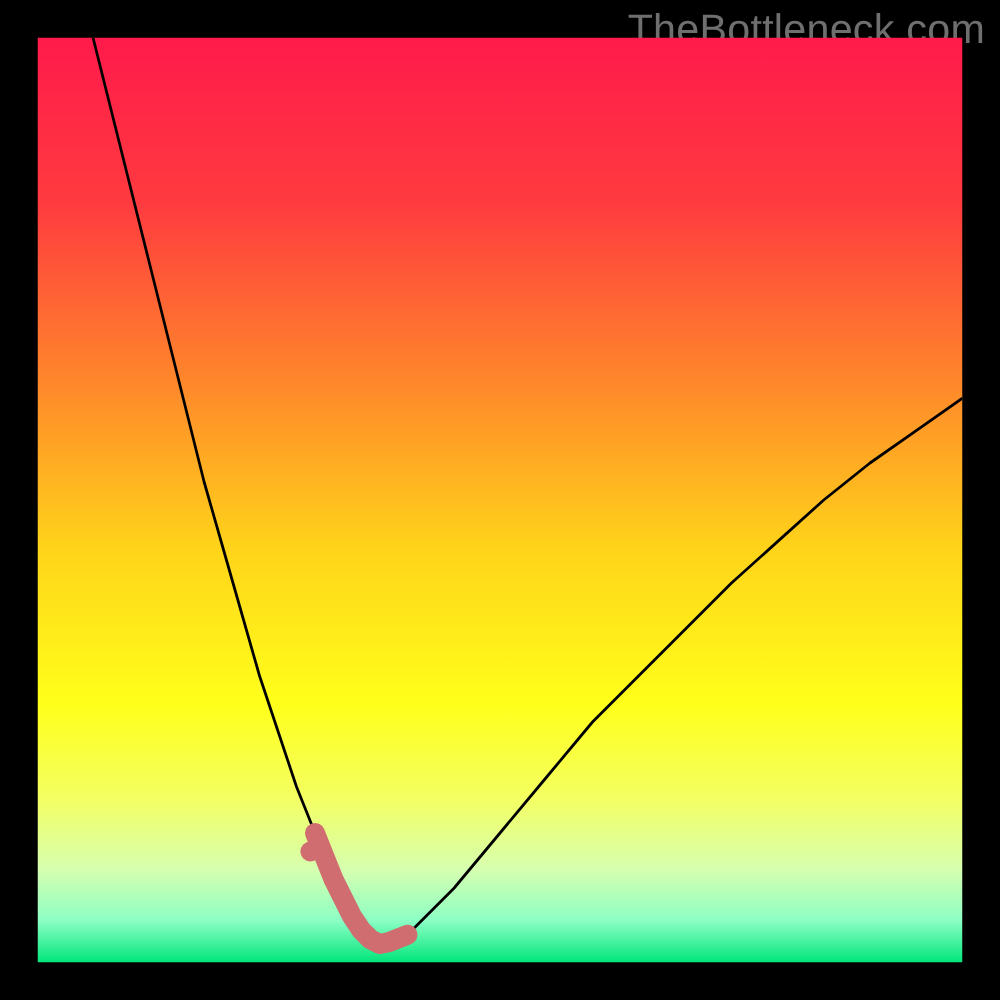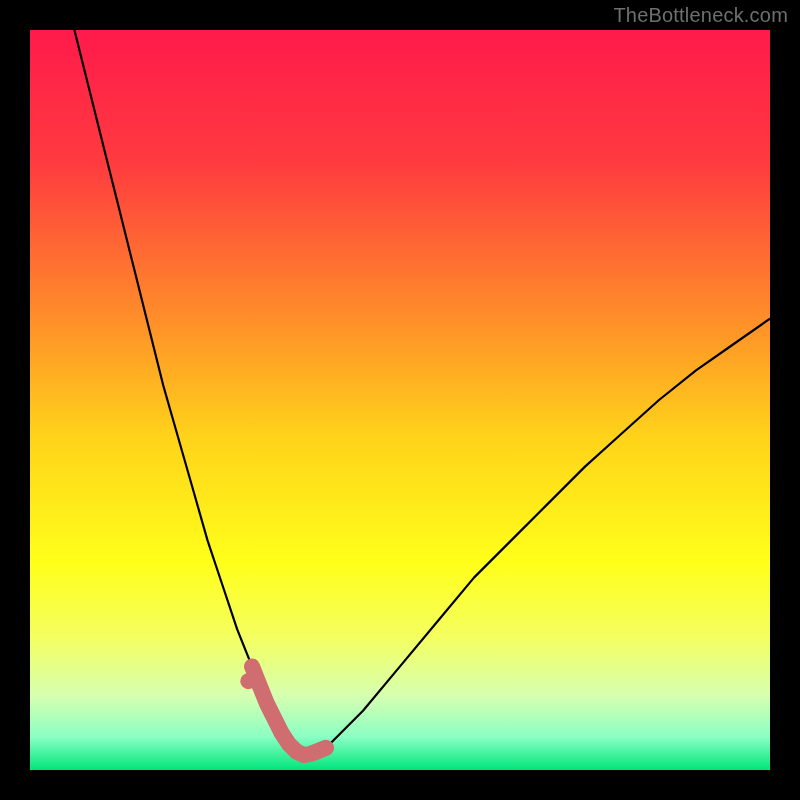--- a/index.html
+++ b/index.html
@@ -21,21 +21,21 @@
   }
   .plot {
     position: absolute;
     box-sizing: border-box;
   }
   .watermark {
     position: absolute;
     top: 4px;
     right: 12px;
     color: #6f6f6f;
-    font-size: 20px;
+    font-size: 33px;
     font-weight: 400;
     letter-spacing: 0.2px;
   }
   svg { display: block; }
 </style>
 </head>
 <body>
 
 <div class="frame">
   <div class="watermark">TheBottleneck.com</div>

